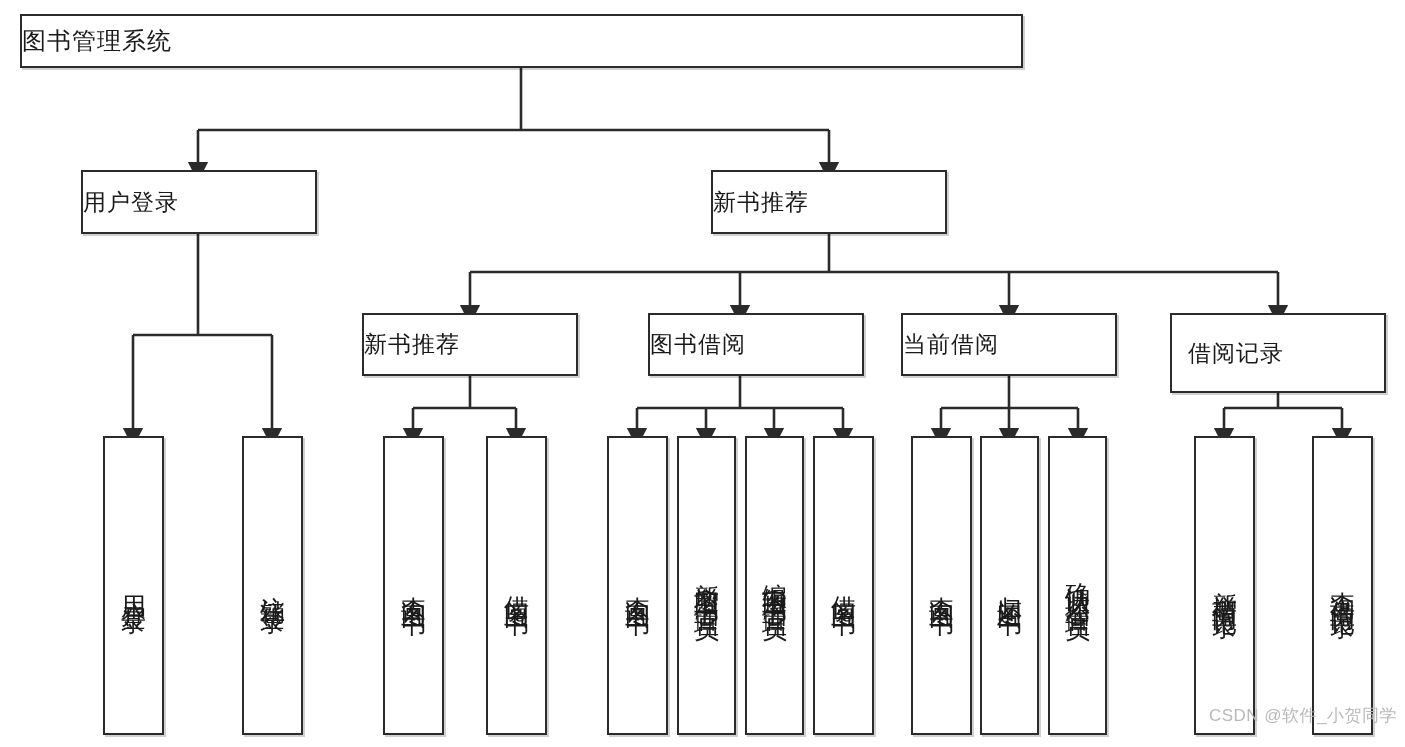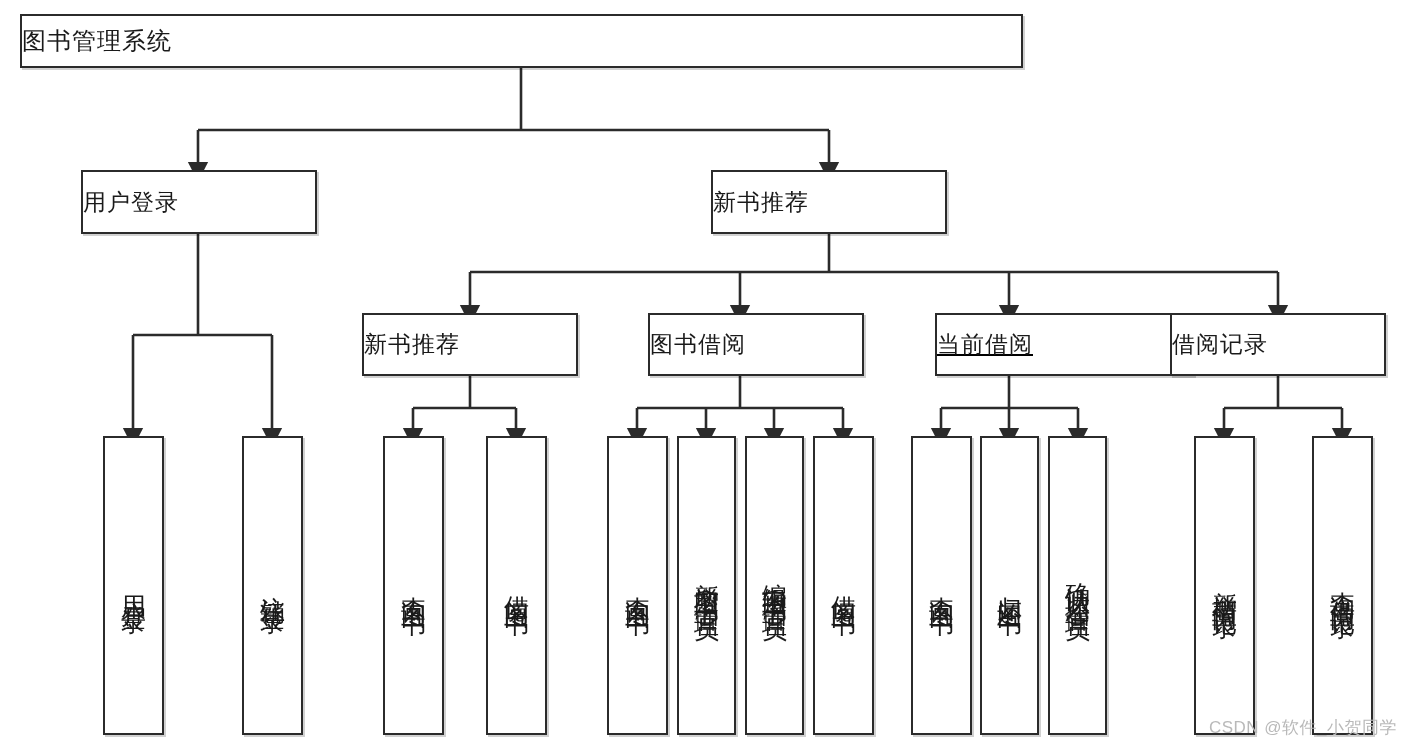--- a/index.html
+++ b/index.html
@@ -57,21 +57,21 @@
     writing-mode: vertical-rl;
     text-orientation: upright;
     font-size: 25px;
     letter-spacing: 5px;
     line-height: 1;
     white-space: nowrap;
   }
   #watermark {
     position: absolute;
     right: 8px;
-    bottom: 8px;
+    bottom: 20px;
     font-size: 17px;
     color: #b9b9b9;
     letter-spacing: 0.5px;
     white-space: nowrap;
     user-select: none;
   }
 </style>
 </head>
 <body>
 
@@ -142,25 +142,25 @@
   </div>
 
   <div class="node h" style="left:362px; top:313px; width:216px; height:63px;">
     <span class="node-label">新书推荐</span>
   </div>
 
   <div class="node h" style="left:632px; top:313px; width:216px; height:63px;margin-left:16px;">
     <span class="node-label">图书借阅</span>
   </div>
 
-  <div class="node h" style="left:935px; top:313px; width:259px; height:63px;text-decoration:underline;">
+  <div class="node h" style="left:901px; top:313px; width:216px; height:63px;">
     <span class="node-label">当前借阅</span>
   </div>
 
-  <div class="node h" style="left:1170px; top:313px; width:216px; height:63px;">
+  <div class="node h" style="left:1170px; top:313px; width:216px; height:80px;padding-left:16px;">
     <span class="node-label">借阅记录</span>
   </div>
 
   <div class="node v" style="left:103px; top:436px; width:61px; height:299px;">
     <span class="node-label">用户登录</span>
   </div>
 
   <div class="node v" style="left:242px; top:436px; width:61px; height:299px;">
     <span class="node-label">注销登录</span>
   </div>

